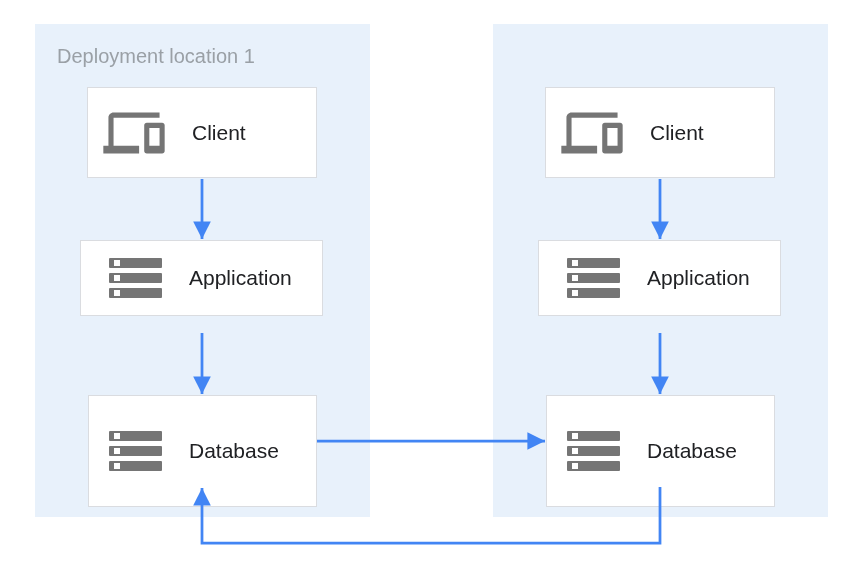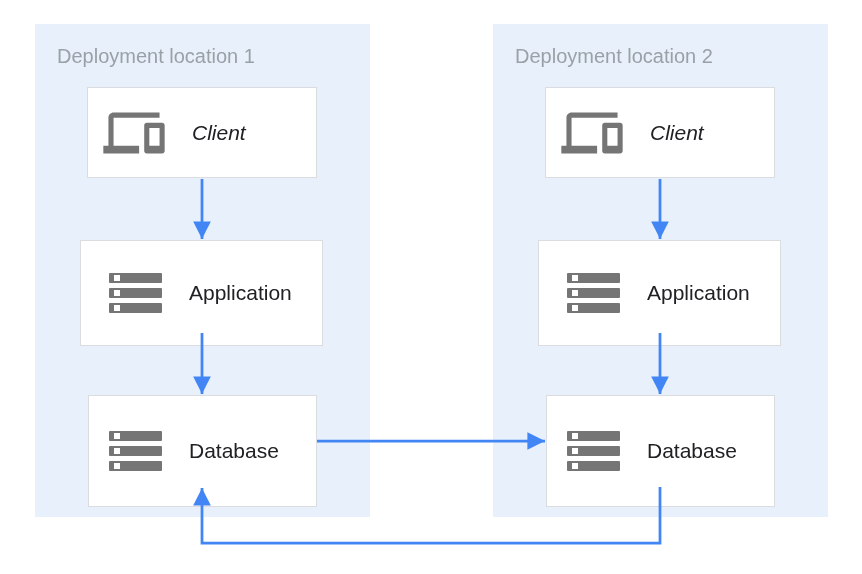--- a/index.html
+++ b/index.html
@@ -51,22 +51,22 @@
   }
   .node {
     position: absolute;
     box-sizing: border-box;
     background: #ffffff;
     border: 1px solid var(--box-border, #DADCE0);
     display: flex;
     align-items: center;
     z-index: 2;
   }
-  .node-client { left: 52px; top: 63px;  width: 230px; height: 91px; font-style: italic; }
-  .node-app    { left: 45px; top: 216px; width: 243px; height: 106px; }
+  .node-client { left: 52px; top: 63px;  width: 230px; height: 91px; }
+  .node-app    { left: 45px; top: 216px; width: 243px; height: 76px; }
   .node-db     { left: 53px; top: 371px; width: 229px; height: 112px; }
   .node .icon {
     display: inline-flex;
     align-items: center;
     justify-content: center;
     flex: 0 0 auto;
   }
   .node-client .icon { margin-left: 14px; width: 64px; }
   .node-app .icon    { margin-left: 26px; width: 56px; }
   .node-db .icon     { margin-left: 18px; width: 56px; }
@@ -134,21 +134,20 @@
           <rect class="glyph-hole" x="5" y="2" width="6" height="6"></rect>
           <rect class="glyph-hole" x="5" y="17" width="6" height="6"></rect>
           <rect class="glyph-hole" x="5" y="32" width="6" height="6"></rect>
         </svg>
       </span>
       <span class="label">Database</span>
     </div>
   </section>
 
   <section class="panel" id="panel-2">
-    <div class="panel-title">Deployment location 2</div>
 
     <div class="node node-client">
       <span class="icon">
         <svg width="62" height="46" viewBox="0 0 24 18">
           <path class="glyph" d="M4 3h18V1H4c-1.1 0-2 .9-2 2v11H0v3h14v-3H4V3zm19 2h-6c-.55 0-1 .45-1 1v10c0 .55.45 1 1 1h6c.55 0 1-.45 1-1V6c0-.55-.45-1-1-1zm-1 9h-4V7h4v7z"></path>
         </svg>
       </span>
       <span class="label">Client</span>
     </div>
 

